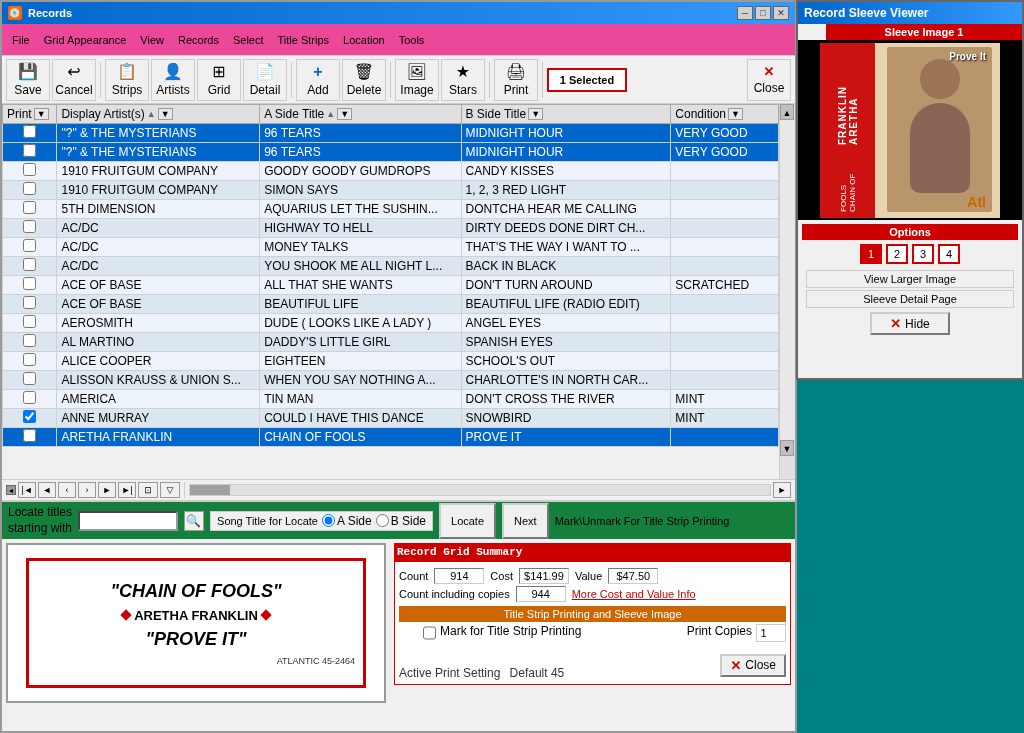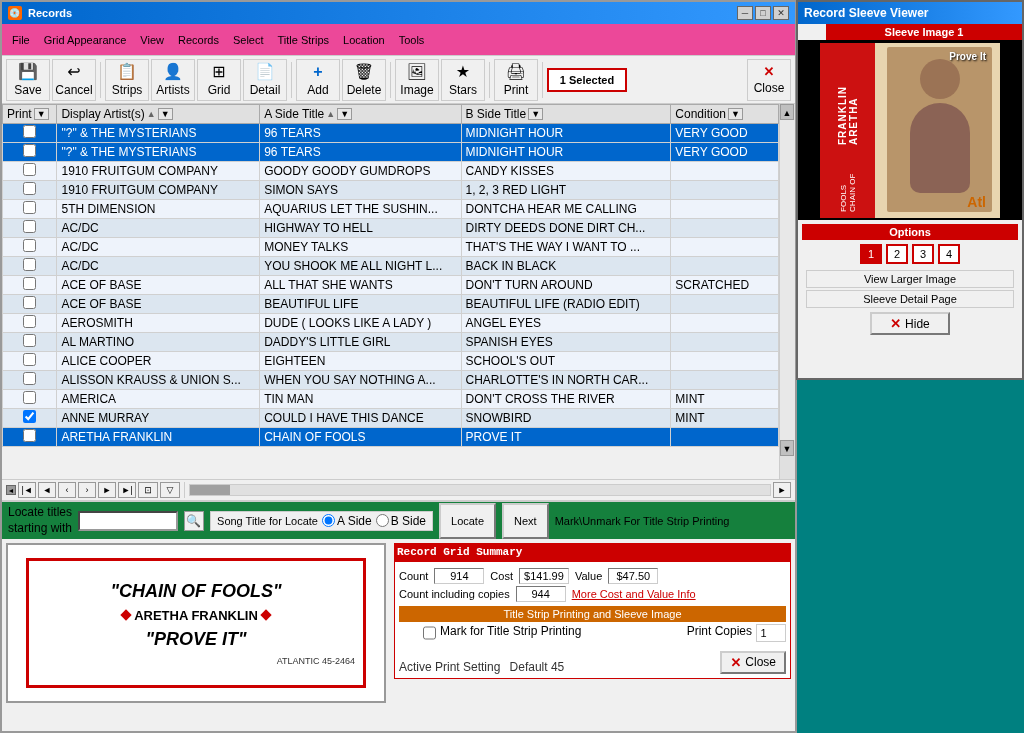--- a/index.html
+++ b/index.html
@@ -300,21 +300,21 @@
       font-size: 11px;
       padding-left: 24px;
     }
     .spin-input {
       width: 30px;
       height: 18px;
       border: 1px solid #ccc;
       font-size: 11px;
       text-align: center;
     }
-    .active-print { font-size: 11px; margin-top: 14px; color: #333; }
+    .active-print { font-size: 11px; margin-top: 20px; color: #333; }
     .close-summary-btn {
       display: flex;
       align-items: center;
       gap: 4px;
       border: 2px outset #ccc;
       background: #f0f0f0;
       padding: 2px 8px;
       cursor: pointer;
       font-size: 11px;
       float: right;

